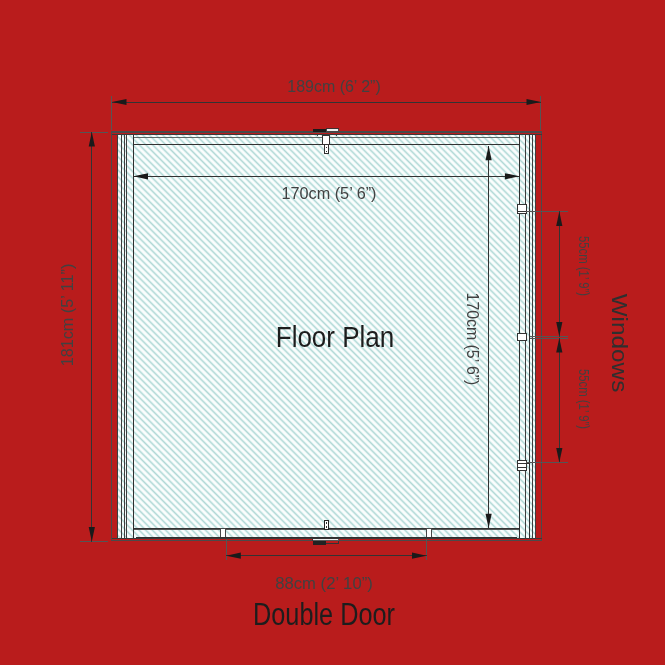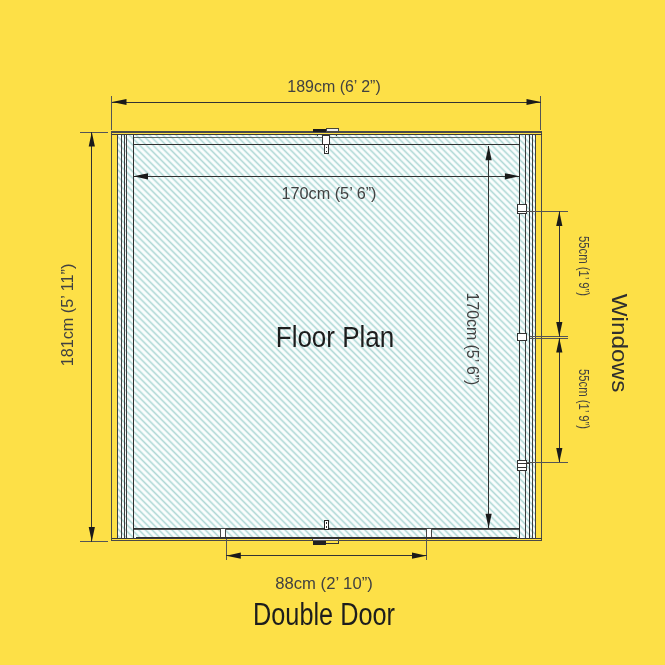--- a/index.html
+++ b/index.html
@@ -1,16 +1,16 @@
 <!DOCTYPE html>
 <html><head>
 <meta charset="utf-8">
 <style>
   html,body{margin:0;padding:0;background:#ffffff;}
-  #stage{position:relative;width:665px;height:665px;background:#fde047;overflow:hidden;
+  #stage{position:relative;width:665px;height:665px;background:#b91c1c;overflow:hidden;
          font-family:"Liberation Sans", sans-serif;}
   #hatch{position:absolute;left:116.8px;top:134.8px;width:419.4px;height:403.5px;
          background:repeating-linear-gradient(45deg,
            #ffffff 0px,#f0f9f8 1.05px,#c3e3e1 1.9px,#b2d7d5 2.35px,#c3e3e1 2.8px,#f0f9f8 3.65px,#ffffff 4.7px);}
   svg{position:absolute;left:0;top:0;}
   text{font-family:"Liberation Sans", sans-serif;}
 </style>
 </head>
 <body>
 <div id="stage">

